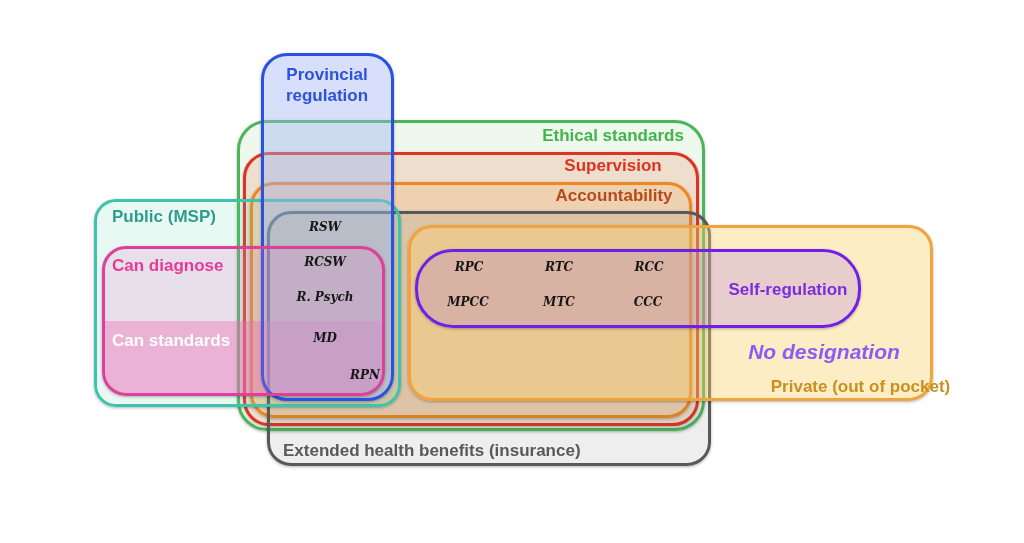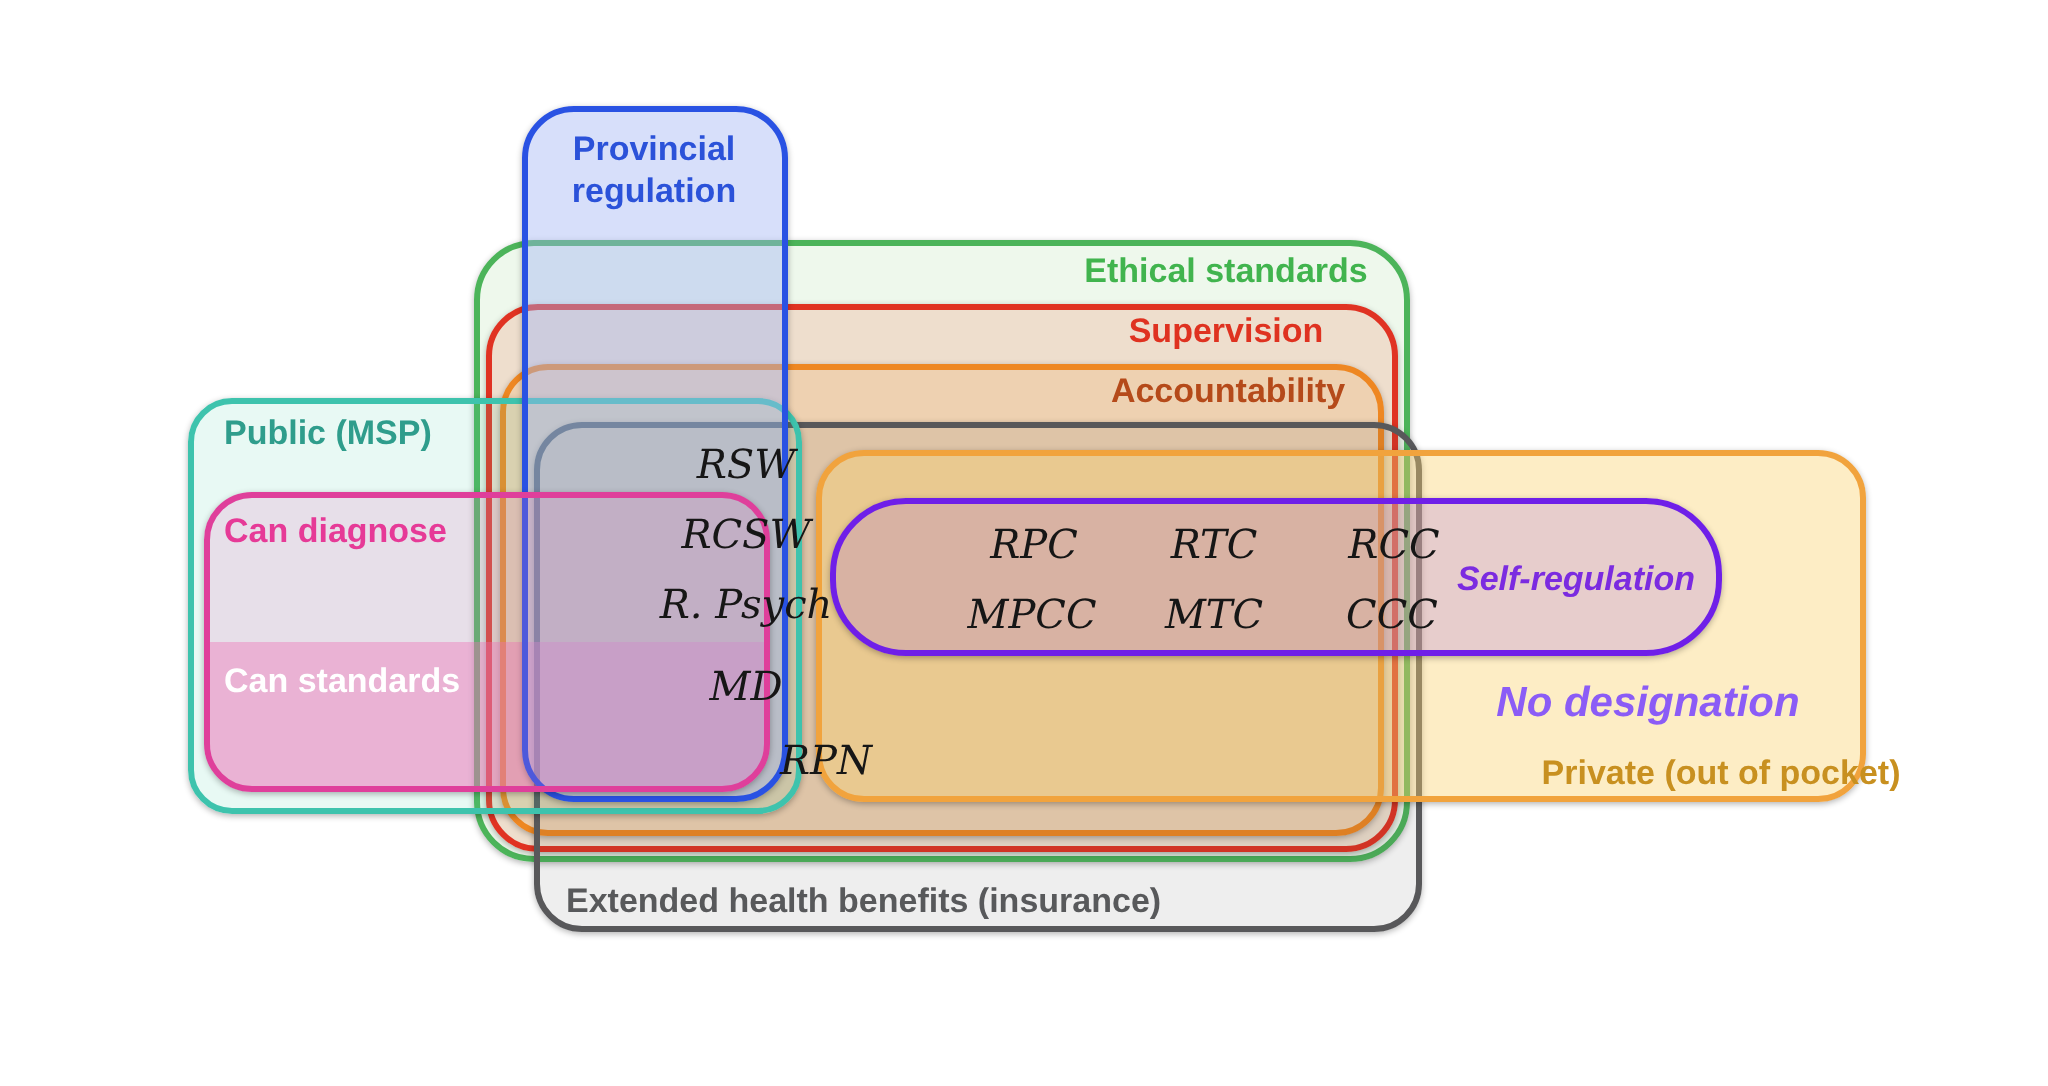--- a/index.html
+++ b/index.html
@@ -41,29 +41,29 @@
   .c-white{color:#ffffff}.c-gray{color:#58595b}.c-gold{color:#c89020}
   .c-purple{color:#7b2be0}
   .l-provincial {left:272px;top:64px;width:110px;line-height:21px;white-space:normal;}
   .l-ethical    {left:528px;top:126px;width:170px;}
   .l-supervision{left:528px;top:156px;width:170px;}
   .l-account    {left:528px;top:186px;width:172px;}
   .l-public     {left:112px;top:207px;}
   .l-diagnose   {left:112px;top:256px;}
   .l-prescribe  {left:112px;top:331px;}
   .l-extended   {left:283px;top:441px;}
-  .l-selfreg    {left:708px;top:280px;width:160px;font-style:italic;}
+  .l-selfreg    {left:708px;top:280px;width:160px;}
   .l-private    {left:758px;top:377px;width:205px;}
   
   .member{
     position:absolute;
     font-family:"DejaVu Serif","Liberation Serif",serif;
-    font-weight:400;font-style:italic;
-    font-size:20px;color:#161616;
-    text-align:center;z-index:20;white-space:nowrap;margin-left:48px;
+    font-weight:700;font-style:italic;
+    font-size:12px;color:#161616;
+    text-align:center;z-index:20;white-space:nowrap;
   }
   .m-rsw   {left:265px;top:220px;width:120px;}
   .m-rcsw  {left:265px;top:255px;width:120px;}
   .m-rpsych{left:265px;top:290px;width:120px;}
   .m-md    {left:265px;top:331px;width:120px;}
   .m-rpn   {left:265px;top:368px;width:120px;padding-left:40px;}
   .m-rpc   {left:419px;top:260px;width:100px;}
   .m-rtc   {left:509px;top:260px;width:100px;}
   .m-rcc   {left:599px;top:260px;width:100px;}
   .m-mpcc  {left:418px;top:295px;width:100px;}

